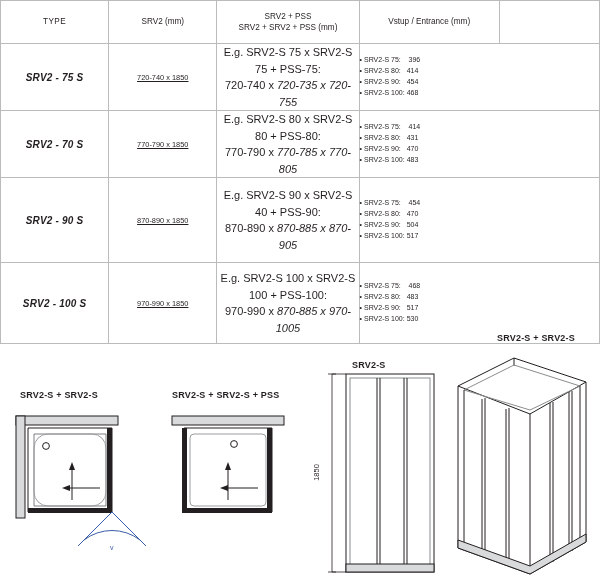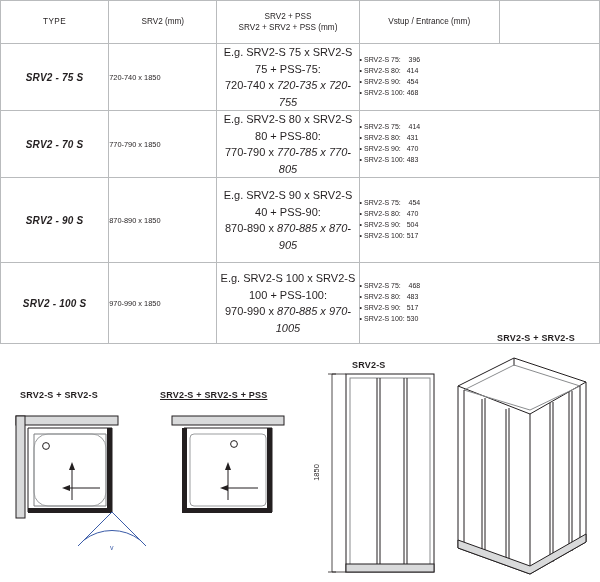--- a/index.html
+++ b/index.html
@@ -46,21 +46,23 @@
   .hdr-type { font-size: 9.5px; letter-spacing: .4px; }
 
   .cell-type {
     text-align: center;
     font-size: 10px;
     font-weight: bold;
     letter-spacing: .2px;
     font-style: italic;
   }
   .cell-dim {
+    text-align: center;
     font-size: 7.4px;
+    text-decoration: underline;
   }
   .cell-pss {
     text-align: center;
     font-size: 11px;
     line-height: 1.5;
     padding: 2px 6px;
   }
   .cell-pss .it { font-style: italic; }
   .cell-entr {
     font-size: 7px;
@@ -177,21 +179,21 @@
         <div>• SRV2-S 90:   517</div>
         <div>• SRV2-S 100: 530</div>
       </td>
     </tr>
   </tbody>
 </table>
 
 <div class="cap" style="left:352px; top:360px;">SRV2-S</div>
 <div class="cap" style="left:497px; top:333px;">SRV2-S + SRV2-S</div>
 <div class="cap" style="left:20px; top:390px;">SRV2-S + SRV2-S</div>
-<div class="cap" style="left:160px; top:390px;text-decoration:underline;">SRV2-S + SRV2-S + PSS</div>
+<div class="cap" style="left:172px; top:390px;">SRV2-S + SRV2-S + PSS</div>
 
 <svg class="plan1" width="150" height="150" viewBox="0 0 150 150">
 
   <g>
     <rect x="4" y="8" width="102" height="9" fill="#d9dadb" stroke="#231f20" stroke-width="1"></rect>
     <rect x="4" y="8" width="9" height="102" fill="#d9dadb" stroke="#231f20" stroke-width="1"></rect>
   </g>
 
   <g>
     <path d="M16 20 H100 V104 H16 Z" fill="none" stroke="#231f20" stroke-width="1"></path>

